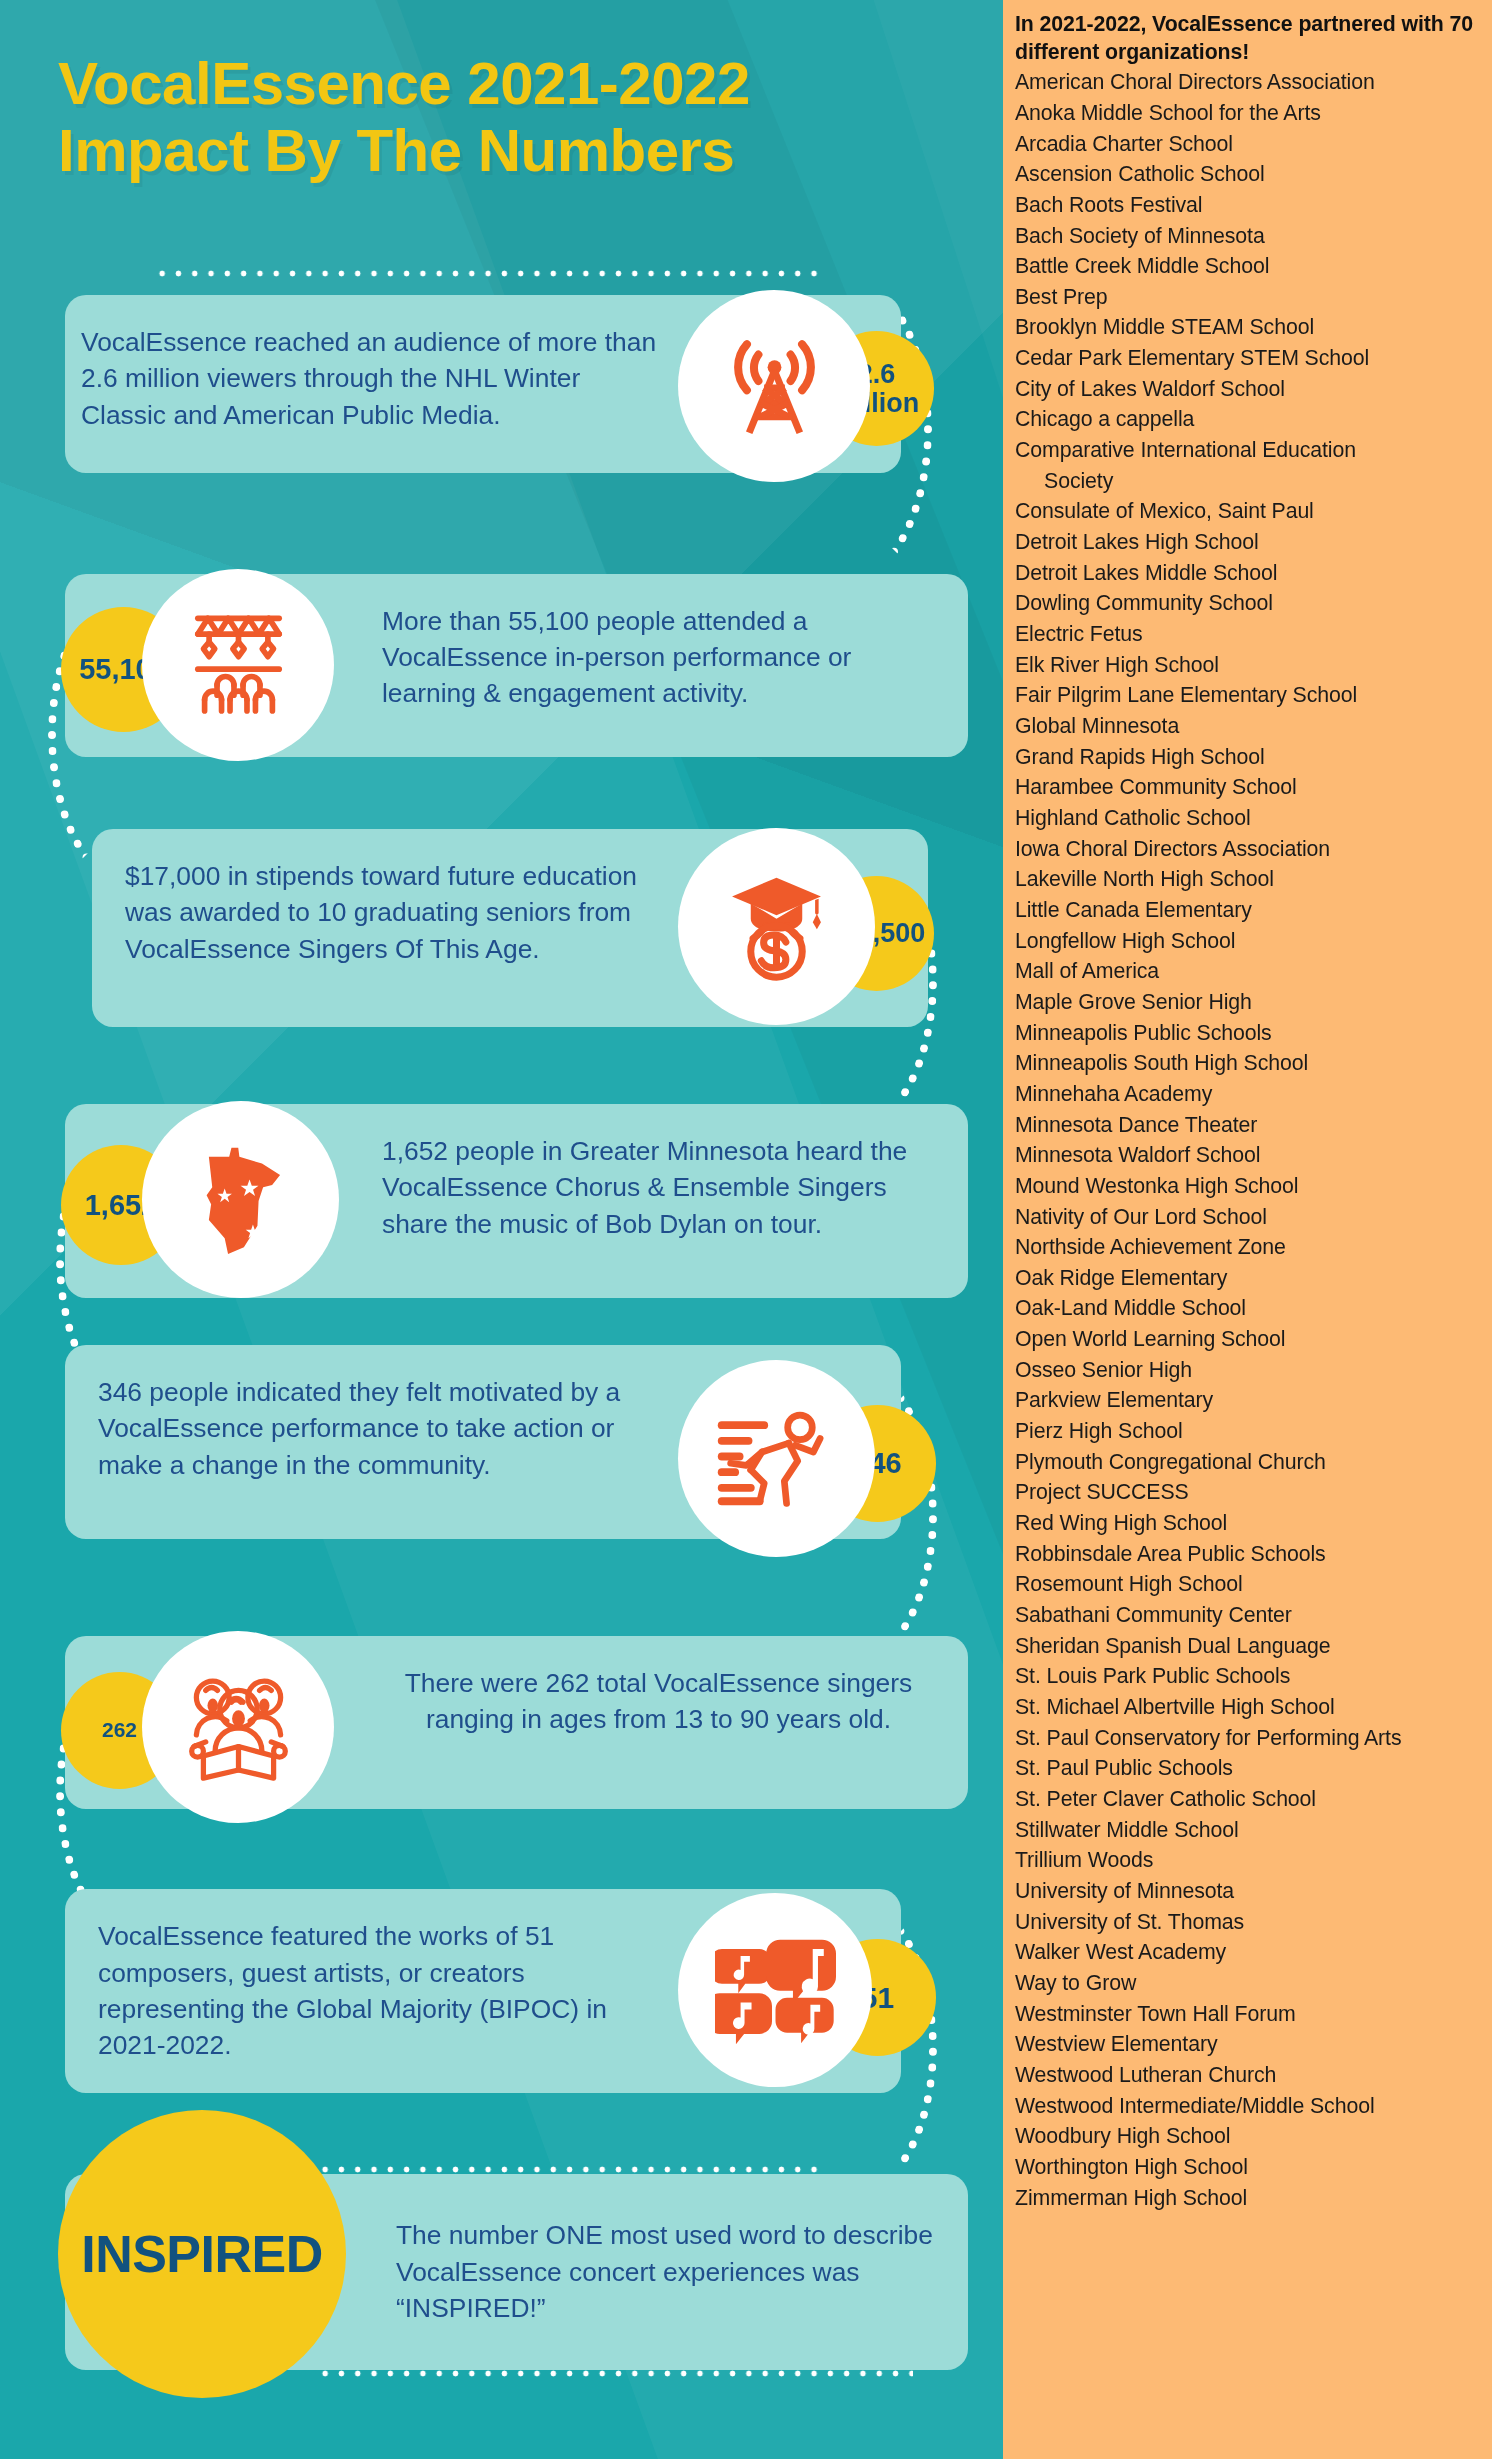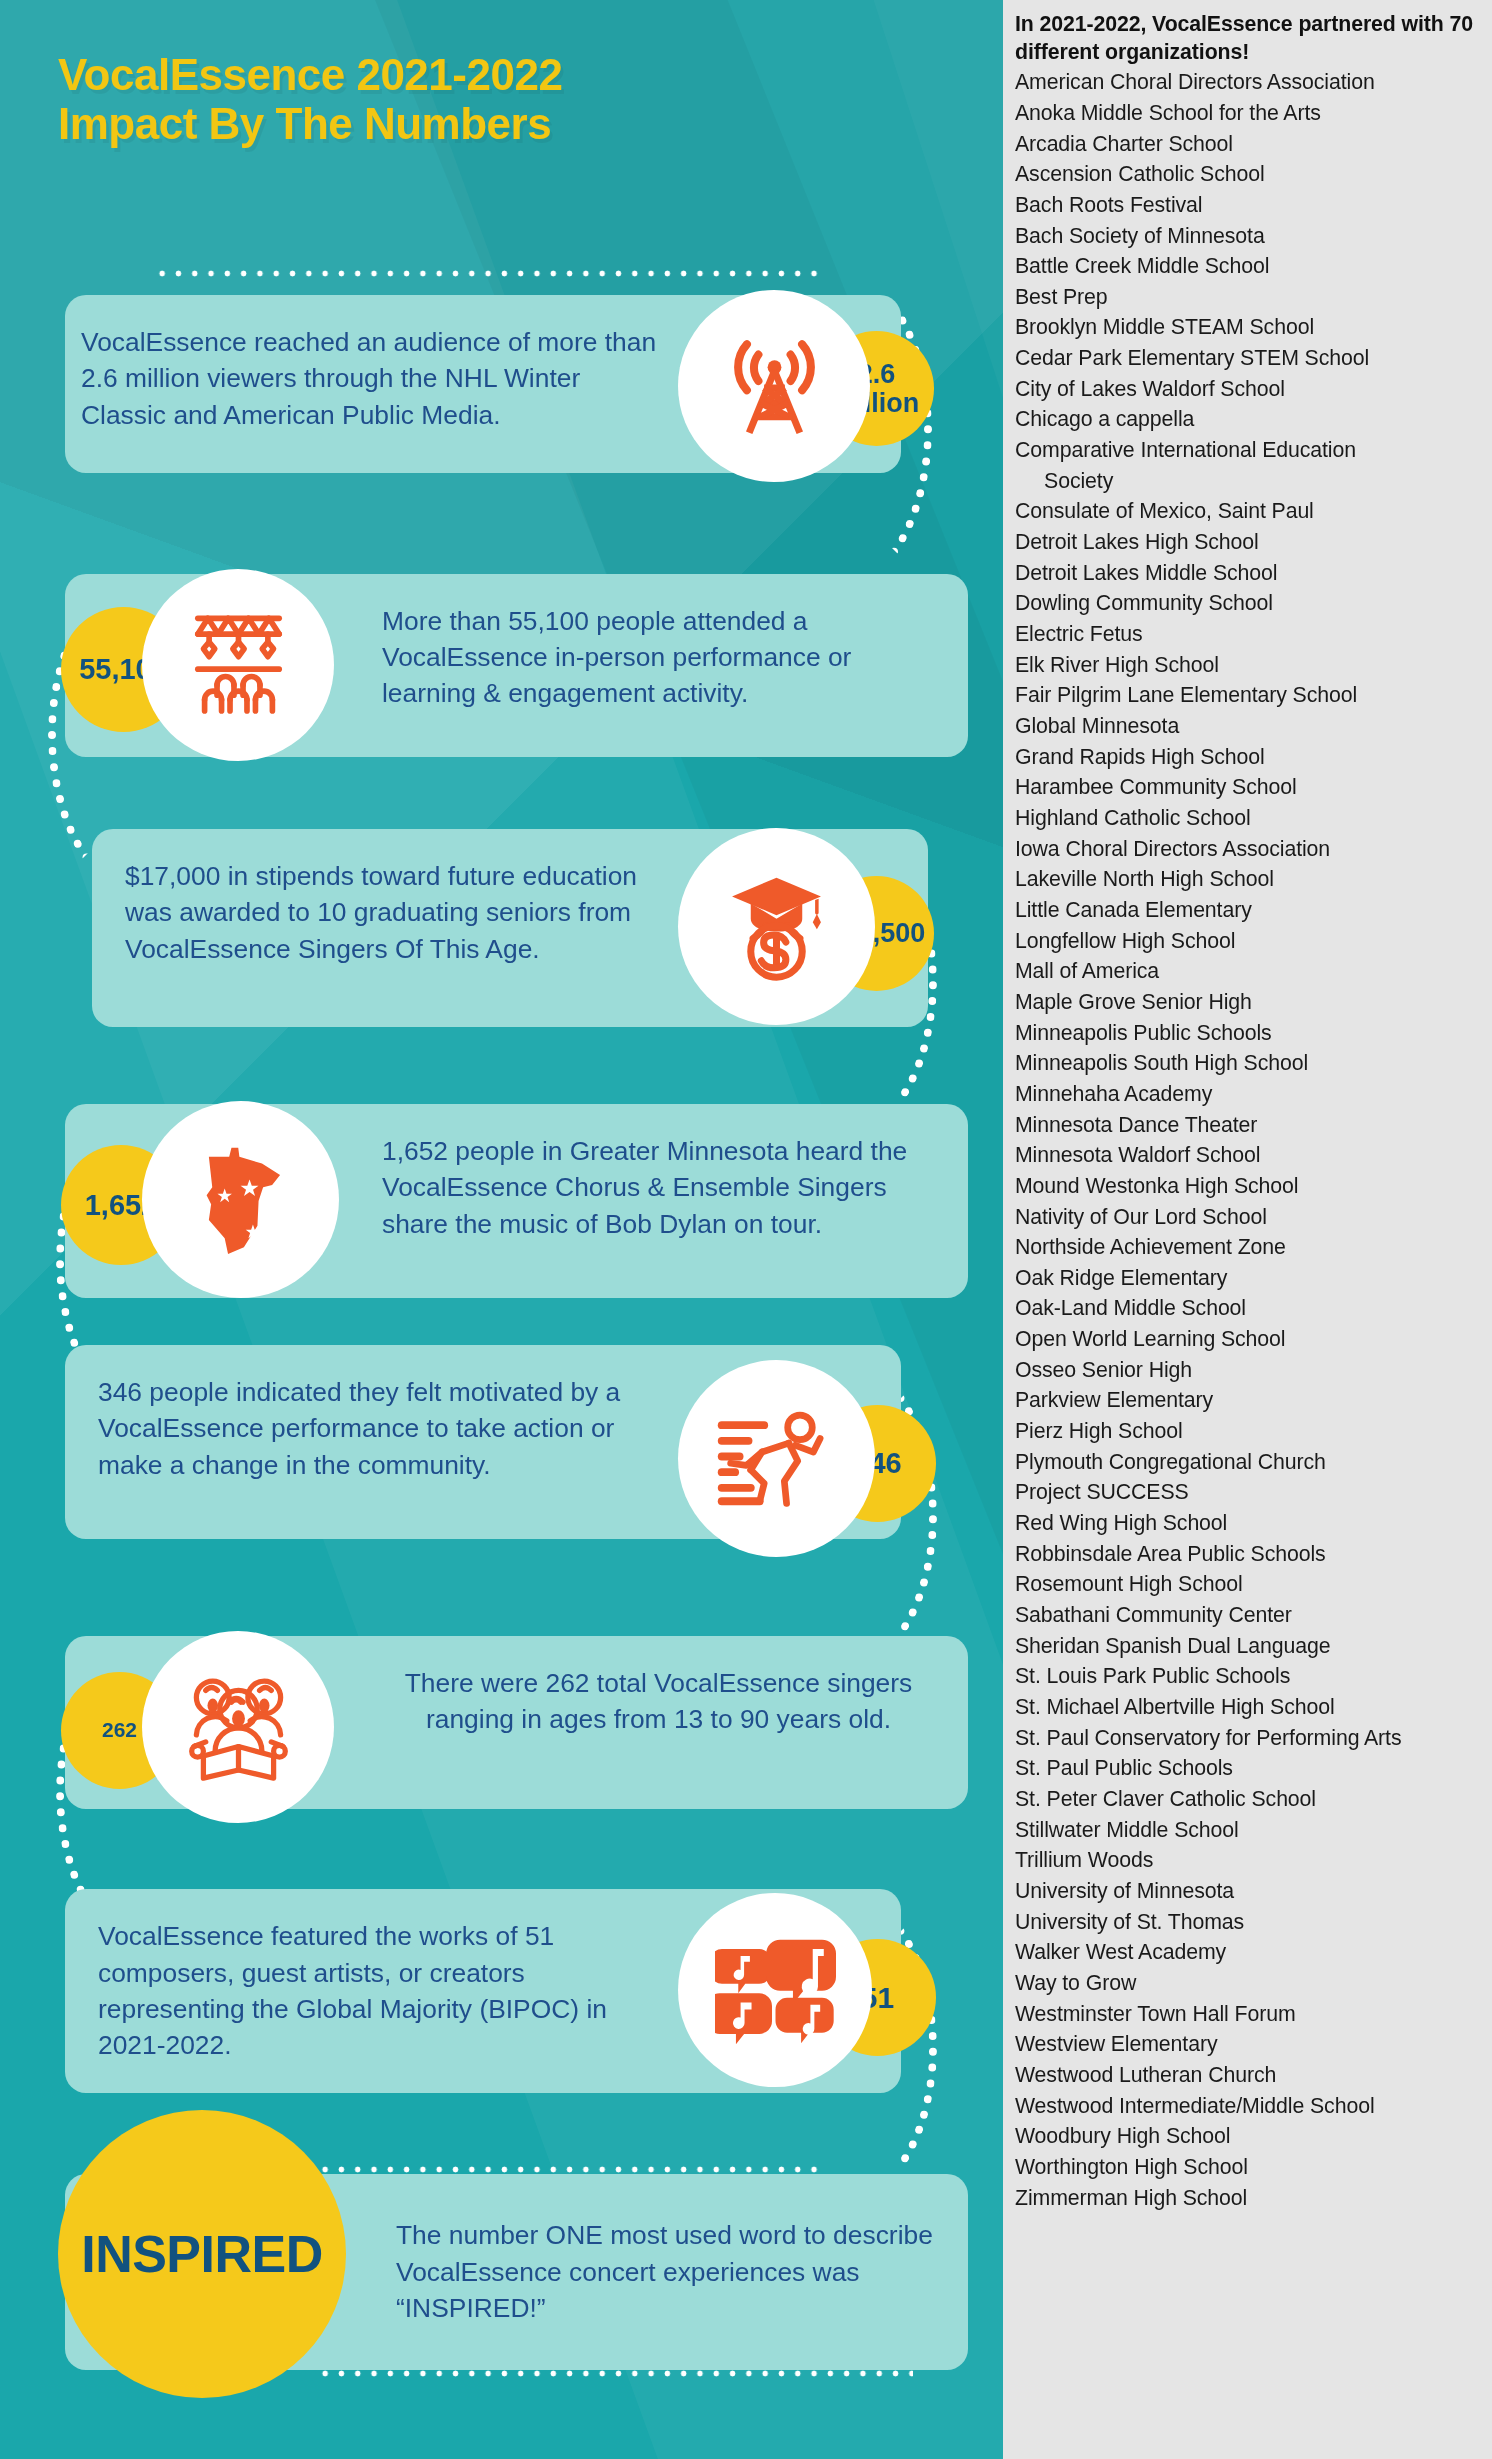--- a/index.html
+++ b/index.html
@@ -37,21 +37,21 @@
   .ray.r2 { left:  173px; top: -500px; width: 327px; height: 3458px; transform: rotate(-22deg); background: rgba(0,0,0,0.035); }
   .ray.r3 { left:  730px; top: -442px; width: 500px; height: 3458px; transform: rotate(-18deg); background: rgba(255,255,255,0.03); }
 
   #title-block {
     position: relative;
     padding: 50px 58px 0 58px;
     z-index: 3;
   }
   #page-title {
     color: #f2c613;
-    font-size: 44px;
+    font-size: 60px;
     line-height: 1.12;
     font-weight: 700;
     letter-spacing: -0.5px;
     text-shadow: 2.9px 3.8px 0 rgba(0,0,0,0.055);
   }
 
   
   .dots {
     position: absolute;
     z-index: 2;
@@ -125,21 +125,21 @@
     color: #12527f;
     font-weight: 700;
     font-size: 52px;
     letter-spacing: -0.5px;
   }
 
   
   #right-panel {
     position: relative;
     width: 501px; height: 2459px;
-    background: #e5e5e5;
+    background: #fdba74;
     padding: 9.6px 7.7px 0 11.5px;
   }
   #orgs-heading {
     color: #111111;
     font-weight: 700;
     font-size: 21.3px;
     line-height: 1.33;
     margin-bottom: 1px;
     letter-spacing: -0.1px;
   }

